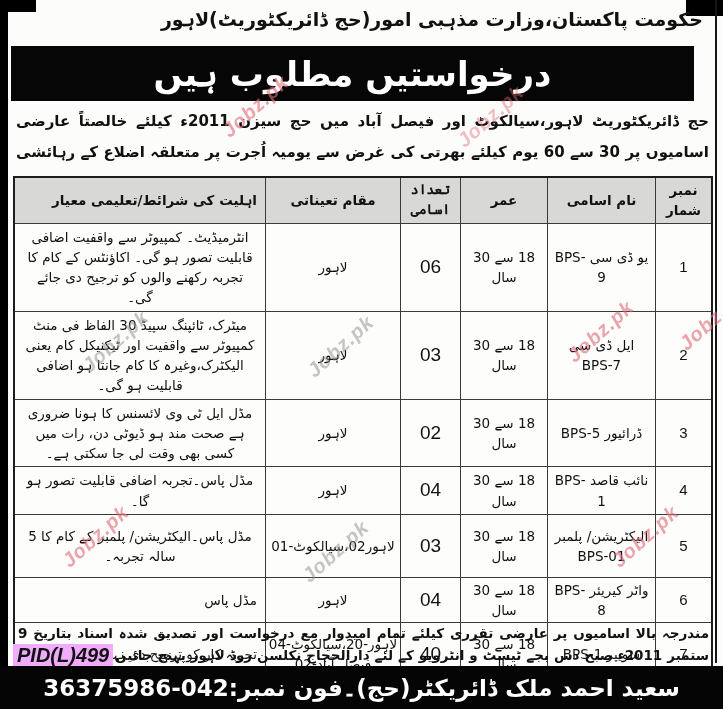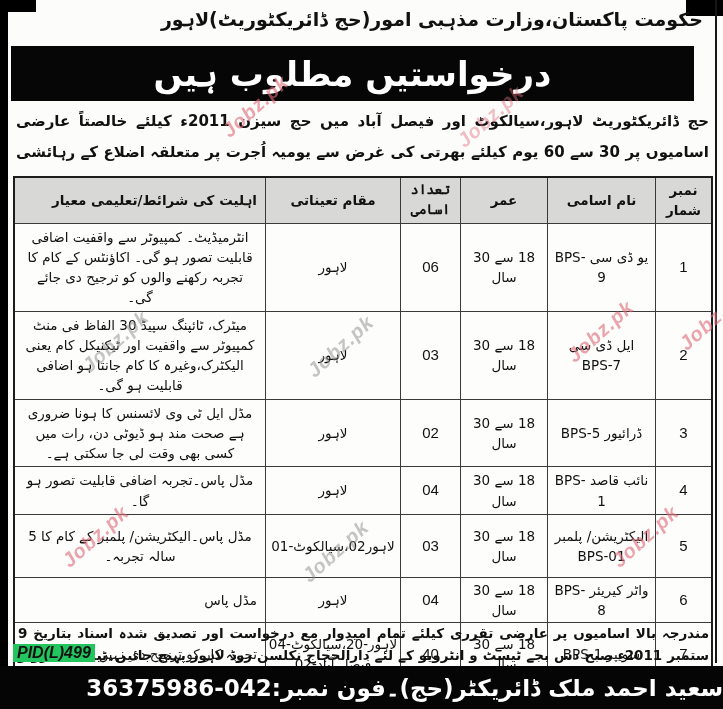--- a/index.html
+++ b/index.html
@@ -18,37 +18,37 @@
   .intro{position:absolute;top:106px;right:14px;left:16px;direction:rtl;text-align:justify;font-size:15px;font-weight:700;line-height:31px}
 
   .jobs-table{position:absolute;top:176px;left:13px;right:10px;border:2px solid #1d1d1d;background:#fdfdfc}
   .trow{display:flex;direction:rtl;border-top:1px solid #3a3a3a}
   .thead{border-top:none;background:#d8d8d6}
   .cell{border-left:1px solid #3a3a3a;display:flex;align-items:center;justify-content:center;text-align:center;padding:2px 5px;direction:rtl;font-size:13.5px;line-height:1.5}
   .c-eligibility{border-left:none;flex:1;justify-content:flex-start;text-align:center;padding:3px 8px}
   .c-serial{width:56px;flex:none}
   .c-post{width:108px;flex:none}
   .c-age{width:87px;flex:none}
-  .c-count{width:60px;flex:none;font-size:15px;font-family:"Liberation Sans",sans-serif}
+  .c-count{width:60px;flex:none;font-size:19px;font-family:"Liberation Sans",sans-serif}
   .c-place{width:135px;flex:none}
   .thead .cell{font-weight:700;font-size:13.5px;min-height:26px}
   .tbody .trow:nth-child(1){min-height:52px}
   .tbody .trow:nth-child(2){min-height:60px}
   .tbody .trow:nth-child(3){min-height:60px}
   .tbody .trow:nth-child(4){min-height:30px}
   .tbody .trow:nth-child(5){min-height:63px}
   .tbody .trow:nth-child(6){min-height:23px}
   .tbody .trow:nth-child(7){min-height:62px}
   .tbody .trow:nth-child(8){min-height:35px}
   .tbody .trow:nth-child(9){min-height:33px}
   .tbody .c-serial{font-family:"Liberation Sans",sans-serif;font-size:15px}
 
   .footer-note{position:absolute;top:622px;right:14px;left:18px;direction:rtl;text-align:justify;font-size:13.5px;font-weight:700;line-height:22px}
-  .pid{position:absolute;left:13px;top:644px;font-family:"Liberation Sans",sans-serif;font-style:italic;font-weight:700;font-size:16px;background:#22c55e;padding:0 4px}
-  .bottom-banner{position:absolute;top:666px;left:0;right:0;height:43px;background:#050505;color:#fff;display:flex;align-items:center;font-size:23px;font-weight:700;direction:rtl}
+  .pid{position:absolute;left:13px;top:644px;font-family:"Liberation Sans",sans-serif;font-style:italic;font-weight:700;font-size:20px;background:#f0abfc;padding:0 4px}
+  .bottom-banner{position:absolute;top:666px;left:0;right:0;height:43px;background:#050505;color:#fff;display:flex;align-items:center;justify-content:center;font-size:23px;font-weight:700;direction:rtl}
 
   .wm{position:absolute;transform:rotate(-42deg);font-family:"Liberation Sans",sans-serif;font-weight:700;font-style:italic;font-size:20px;letter-spacing:1px;pointer-events:none;z-index:5}
   .wm.pink{color:rgba(222,108,120,.62)}
   .wm.gray{color:rgba(140,140,140,.5)}
   .wm1{left:215px;top:95px}
   .wm2{left:450px;top:105px;opacity:.7}
   .wm3{left:75px;top:330px}
   .wm4{left:300px;top:335px}
   .wm5{left:560px;top:320px}
   .wm6{left:672px;top:308px}

